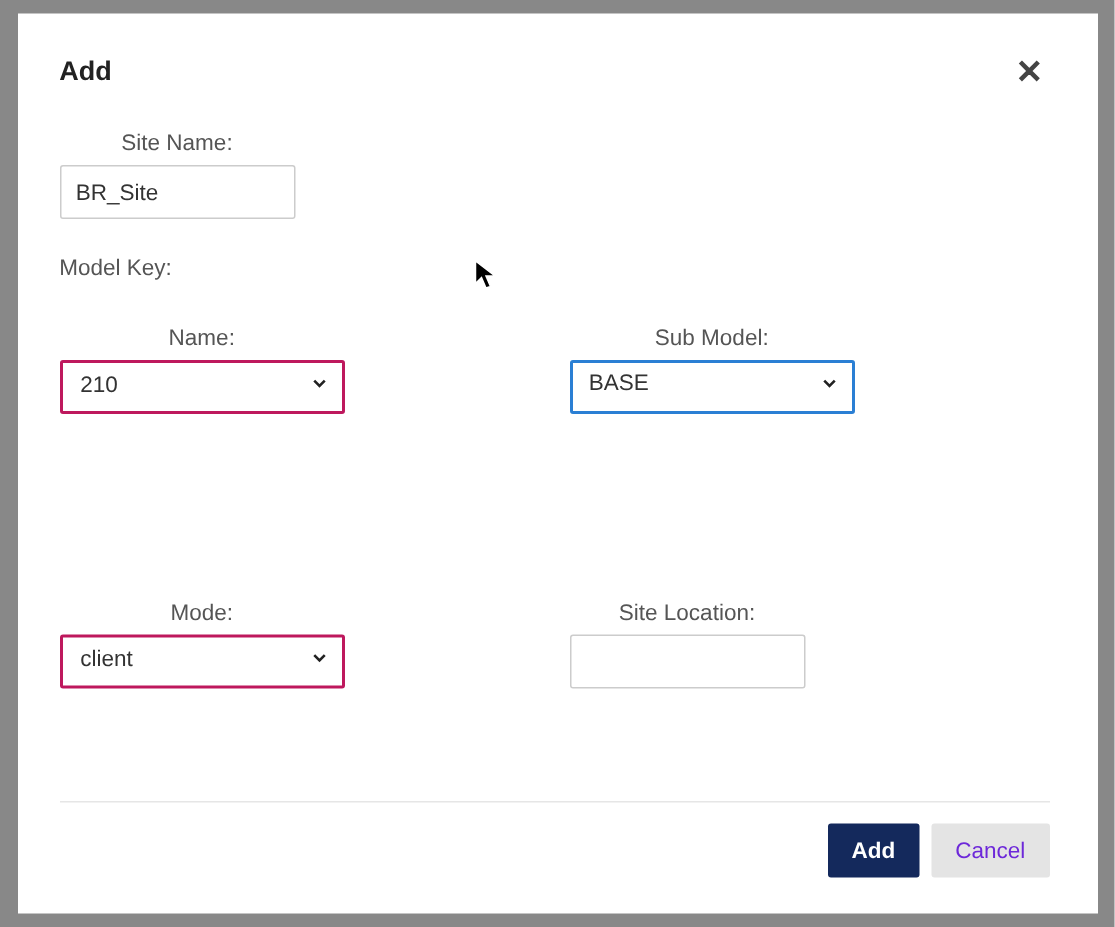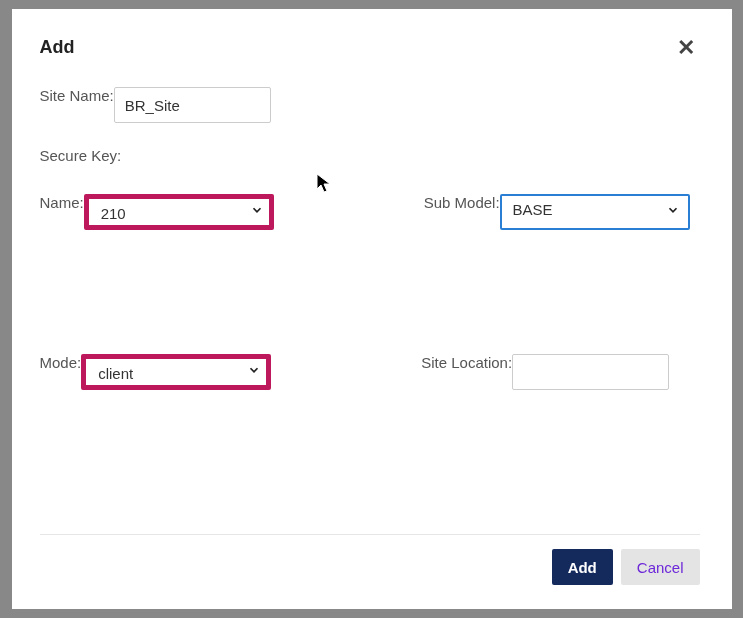--- a/index.html
+++ b/index.html
@@ -49,21 +49,22 @@
     .form-body {
       flex: 1;
     }
     .form-row {
       display: flex;
       gap: 150px;
       margin-bottom: 24px;
     }
     .field-group {
       display: flex;
-      flex-direction: row;
+      flex-direction: column;
+      align-items: center;
     }
     .field-label {
       font-size: 15px;
       color: #555;
       margin-bottom: 6px;
     }
     .text-input {
       width: 157px;
       height: 36px;
       padding: 6px 10px;
@@ -74,21 +75,21 @@
     }
     .select-wrap {
       position: relative;
       width: 190px;
     }
     .select-input {
       width: 100%;
       height: 36px;
       padding: 6px 30px 6px 12px;
       font-size: 15px;
-      border: 5px solid #be185d;
+      border: 2px solid #be185d;
       border-radius: 2px;
       background: #fff;
       appearance: none;
       -webkit-appearance: none;
       -moz-appearance: none;
       color: #333;
       cursor: pointer;
     }
     .select-input.focused {
       border: 2px solid #2a7fd4;
@@ -151,21 +152,21 @@
 
     <div class="form-row">
       <div class="field-group">
         <label class="field-label">Site Name:</label>
         <input type="text" class="text-input" value="BR_Site" style="">
       </div>
     </div>
 
     <div class="form-row">
       <div class="field-group">
-        <label class="field-label">Secure Key:</label>
+        <label class="field-label">Model Key:</label>
       </div>
     </div>
 
     <div class="form-row">
       <div class="field-group">
         <label class="field-label">Name:</label>
         <div class="select-wrap">
           <div class="select-input">210</div>
           <span class="select-chevron">
             <svg width="14" height="14" viewBox="0 0 24 24" fill="none" stroke="#222" stroke-width="3">

